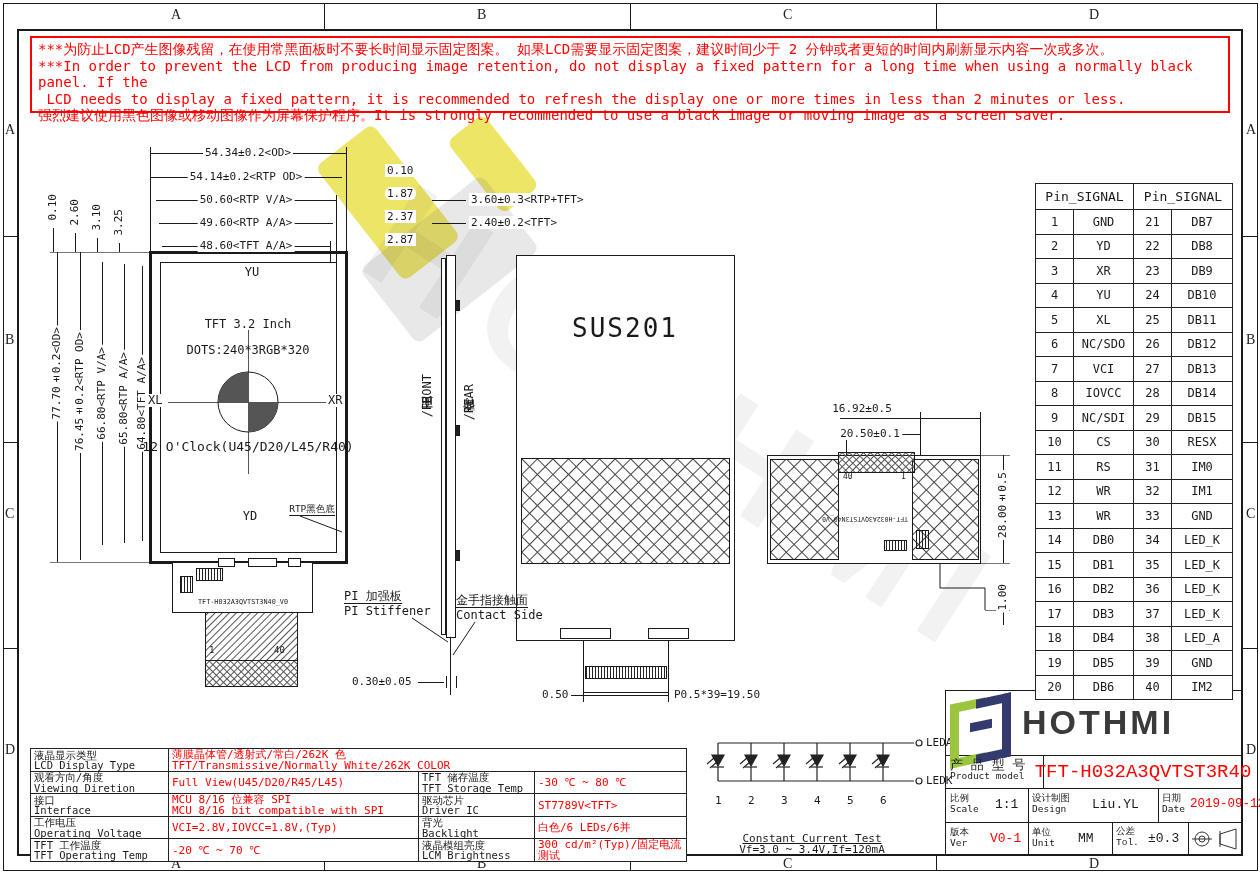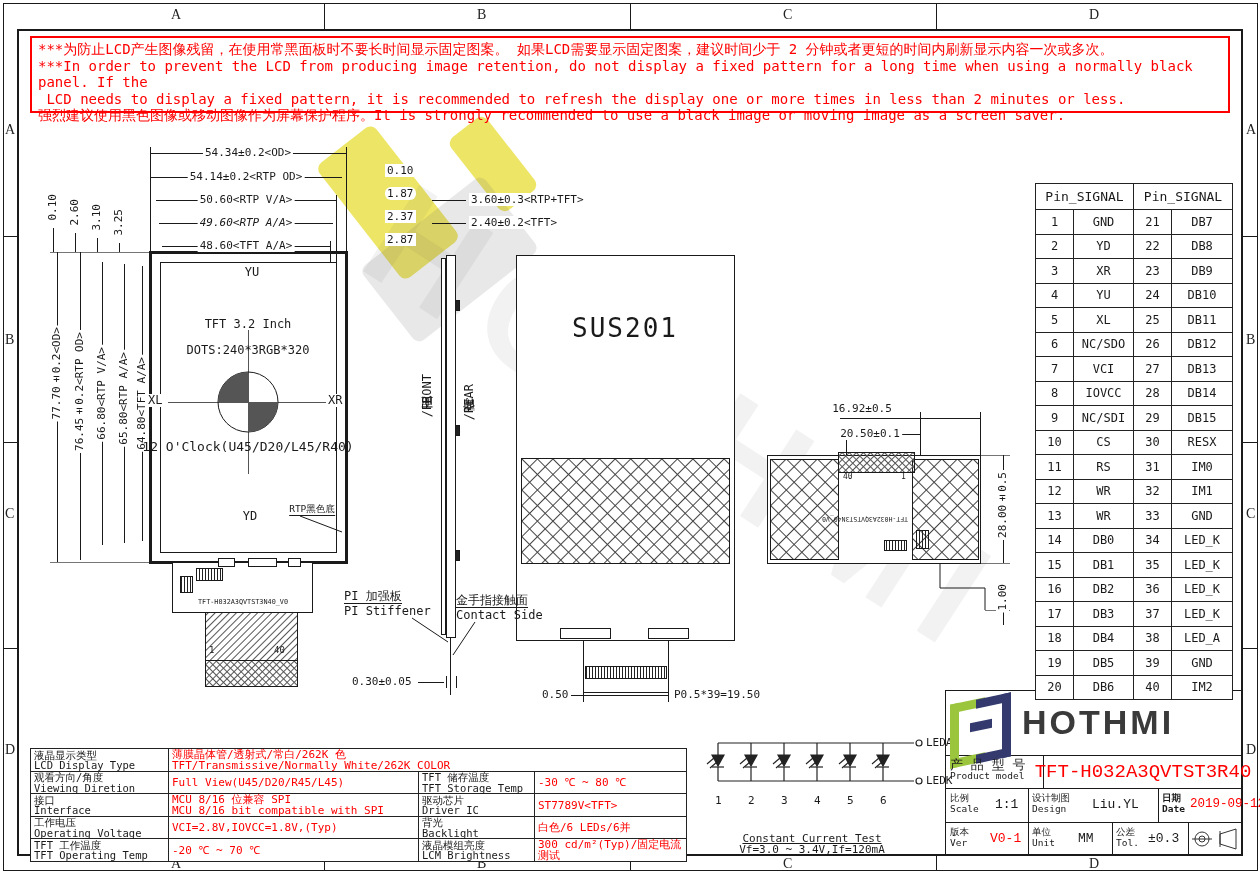--- a/index.html
+++ b/index.html
@@ -214,21 +214,21 @@
   <div id="warn">
     <div class="warn-line">***为防止LCD产生图像残留，在使用常黑面板时不要长时间显示固定图案。 如果LCD需要显示固定图案，建议时间少于 2 分钟或者更短的时间内刷新显示内容一次或多次。</div>
     <div class="warn-line">***In order to prevent the LCD from producing image retention, do not display a fixed pattern for a long time when using a normally black panel. If the</div>
     <div class="warn-line"> LCD needs to display a fixed pattern, it is recommended to refresh the display one or more times in less than 2 minutes or less.</div>
     <div class="warn-line">强烈建议使用黑色图像或移动图像作为屏幕保护程序。It is strongly recommended to use a black image or moving image as a screen saver.</div>
   </div>
 
   <span class="lbl ctr" style="left:248px;top:146px;">54.34±0.2&lt;OD&gt;</span>
   <span class="lbl ctr" style="left:246px;top:170px;">54.14±0.2&lt;RTP OD&gt;</span>
   <span class="lbl ctr" style="left:246px;top:193px;">50.60&lt;RTP V/A&gt;</span>
-  <span class="lbl ctr" style="left:246px;top:216px;font-style:italic;">49.60&lt;RTP A/A&gt;</span>
+  <span class="lbl ctr" style="left:246px;top:216px;">49.60&lt;RTP A/A&gt;</span>
   <span class="lbl ctr" style="left:246px;top:239px;">48.60&lt;TFT A/A&gt;</span>
   <span class="lbl" style="left:385px;top:164px;">0.10</span>
   <span class="lbl" style="left:385px;top:187px;border-radius:6px;">1.87</span>
   <span class="lbl" style="left:385px;top:210px;">2.37</span>
   <span class="lbl" style="left:385px;top:233px;">2.87</span>
   <span class="lbl" style="left:469px;top:193px;">3.60±0.3&lt;RTP+TFT&gt;</span>
   <span class="lbl" style="left:469px;top:216px;">2.40±0.2&lt;TFT&gt;</span>
   <span class="vlbl" style="left:50px;top:325px;">77.70±0.2&lt;OD&gt;</span>
   <span class="vlbl" style="left:73px;top:330px;">76.45±0.2&lt;RTP OD&gt;</span>
   <span class="vlbl" style="left:95px;top:345px;">66.80&lt;RTP V/A&gt;</span>
@@ -549,37 +549,37 @@
   <div class="tb-lab" style="left:950px;top:793px;">
     <div>比例</div>
     <div>Scale</div>
   </div>
   <span class="tb-val" style="left:995px;top:797px;">1:1</span>
   <div class="tb-lab" style="left:1032px;top:793px;">
     <div>设计制图</div>
     <div>Design</div>
   </div>
   <span class="tb-val" style="left:1092px;top:797px;">Liu.YL</span>
-  <div class="tb-lab" style="left:1162px;top:793px;font-weight:bold;">
+  <div class="tb-lab" style="left:1162px;top:793px;">
     <div>日期</div>
     <div>Date</div>
   </div>
   <span class="tb-val red" style="left:1190px;top:797px;font-size:12.5px;">2019-09-12</span>
 
   <div class="tb-lab" style="left:950px;top:827px;">
     <div>版本</div>
     <div>Ver</div>
   </div>
   <span class="tb-val red" style="left:990px;top:831px;">V0-1</span>
   <div class="tb-lab" style="left:1032px;top:827px;">
     <div>单位</div>
     <div>Unit</div>
   </div>
   <span class="tb-val" style="left:1078px;top:831px;">MM</span>
-  <div class="tb-lab" style="left:1116px;top:827px;">
+  <div class="tb-lab" style="left:1116px;top:827px;font-family:Liberation Mono, monospace;">
     <div>公差</div>
     <div>Tol.</div>
   </div>
   <span class="tb-val" style="left:1148px;top:831px;">±0.3</span>
   <svg class="draw" style="left:1192px;top:826px;" width="48" height="26" viewBox="0 0 48 26">
     <g stroke="#333" fill="none" stroke-width="1">
       <line x1="0" y1="13" x2="20" y2="13"></line>
       <circle cx="10" cy="13" r="7"></circle>
         <circle cx="10" cy="13" r="3"></circle>
       <polygon points="28,8 44,3 44,23 28,18"></polygon>

